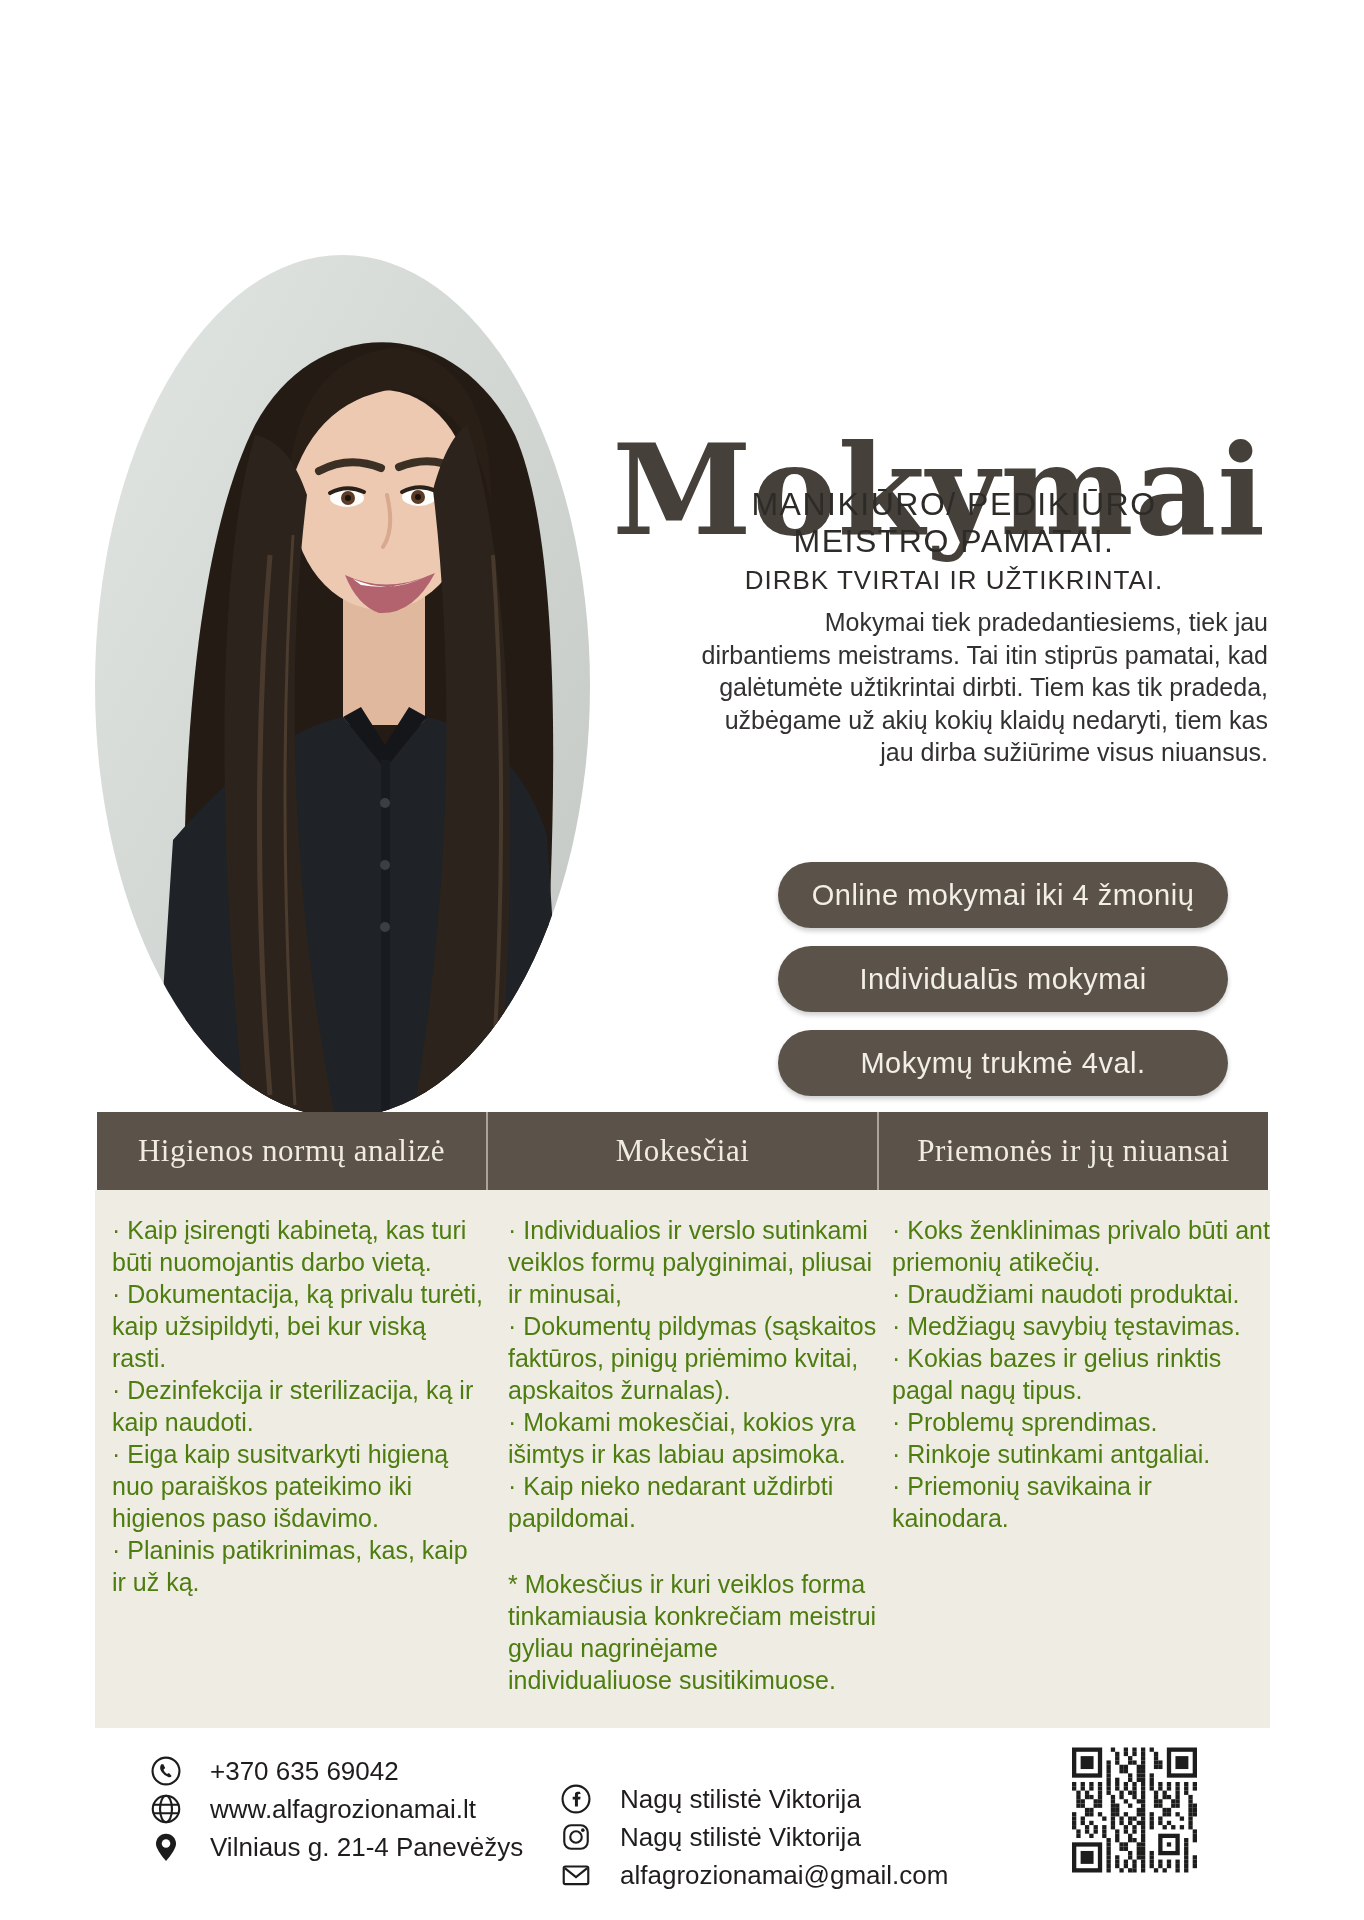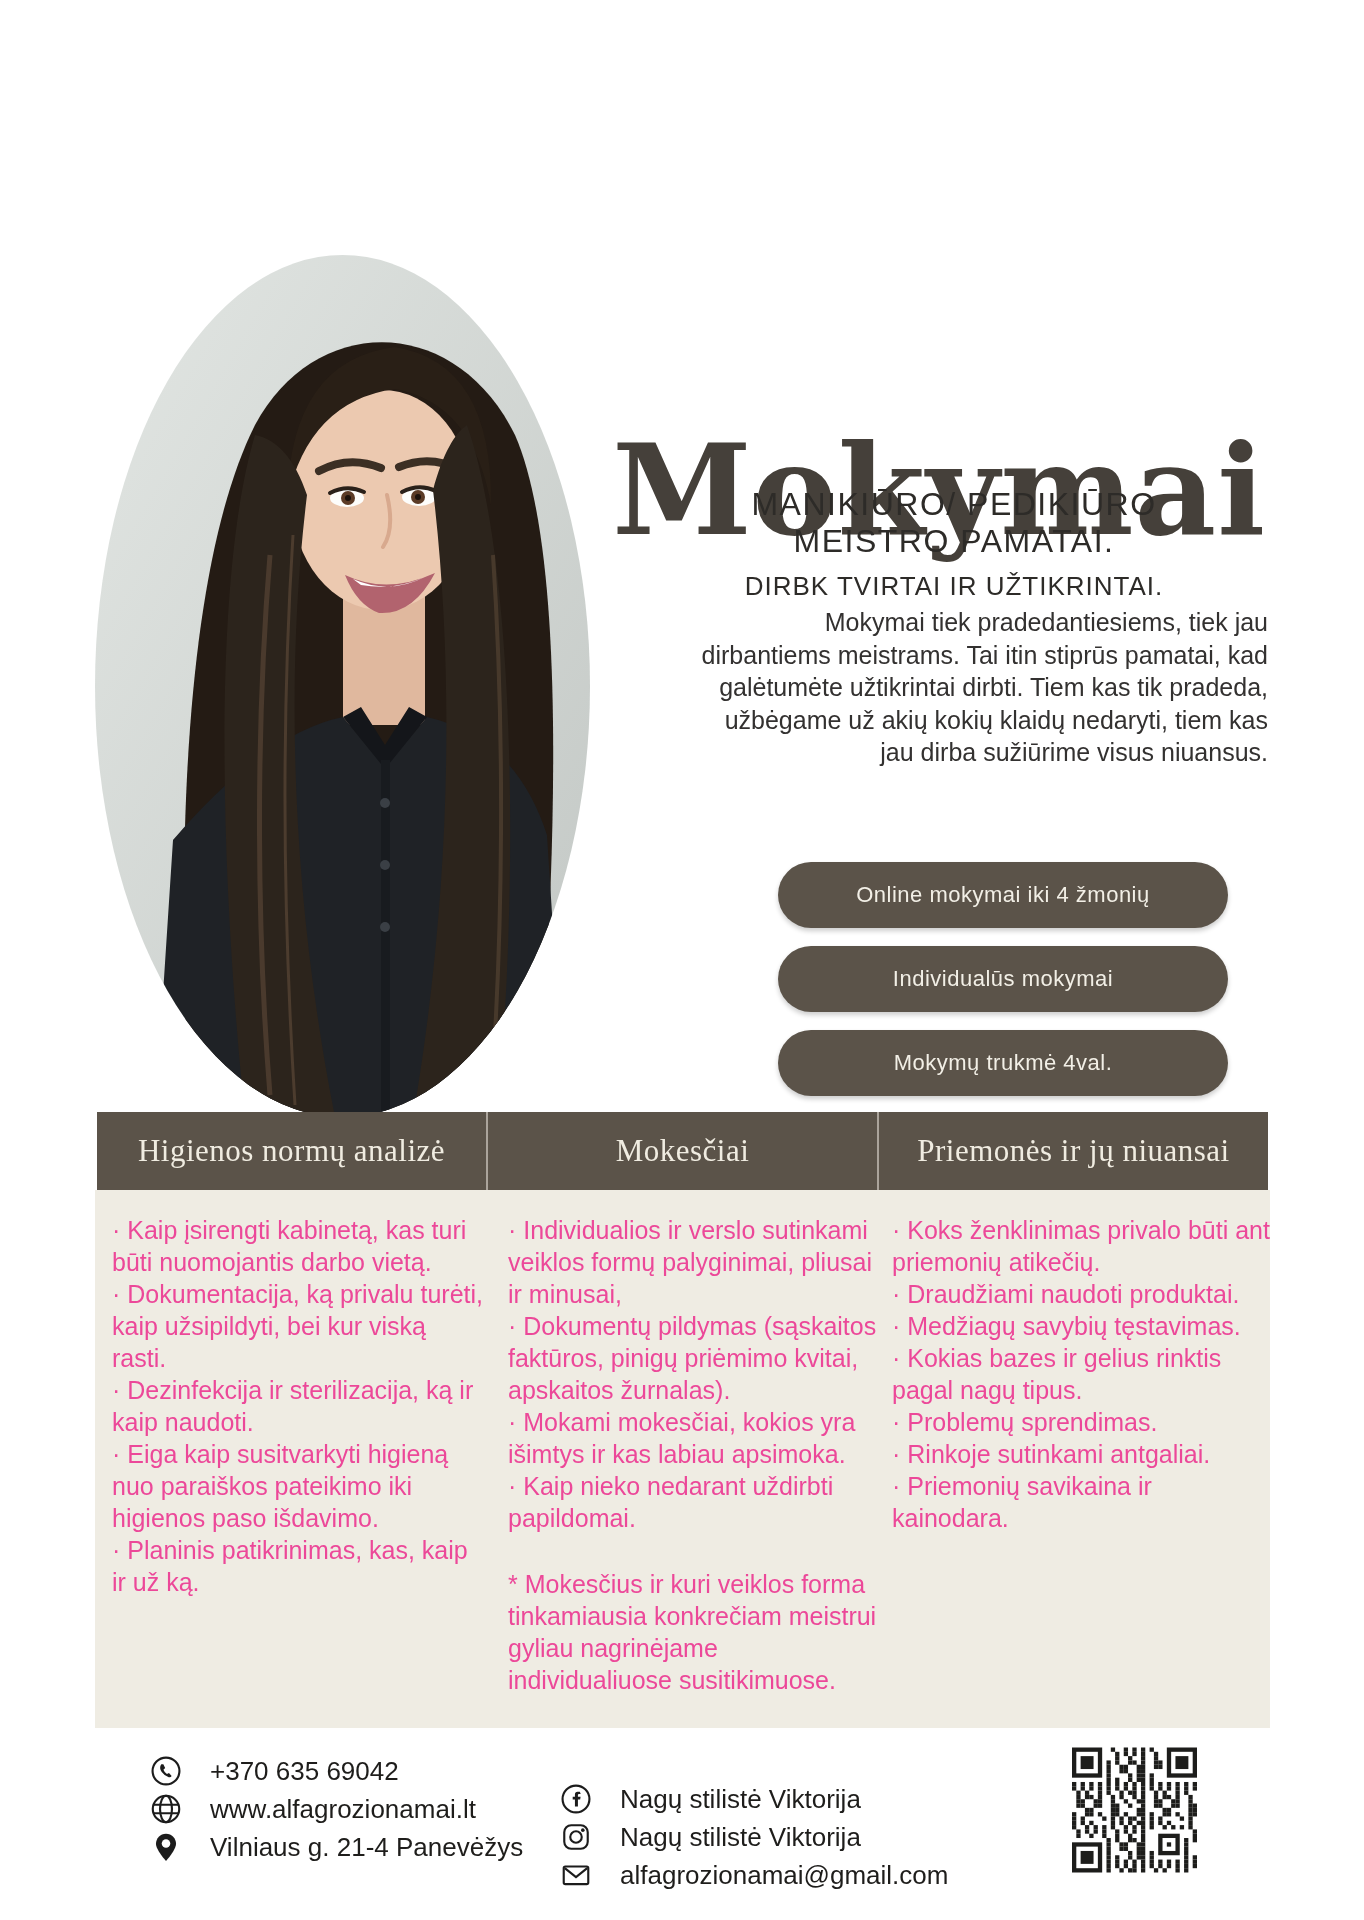--- a/index.html
+++ b/index.html
@@ -8,40 +8,40 @@
 
   
   .portrait{position:absolute;left:95px;top:255px;width:495px;height:857px;overflow:hidden;}
 
   
   .title{position:absolute;left:598px;top:343px;width:668px;text-align:right;
          font-family:"DejaVu Serif",serif;font-weight:700;font-size:126px;line-height:1;
          color:#45403a;letter-spacing:1px;}
   .subtitle{position:absolute;left:640px;top:486px;width:628px;text-align:center;color:#2d2b28;}
   .subtitle .l12{font-size:32px;line-height:1.16;letter-spacing:1.5px;}
-  .subtitle .l3{font-size:26px;letter-spacing:1px;margin-top:11px;}
+  .subtitle .l3{font-size:26px;letter-spacing:1px;margin-top:5px;}
   .intro{position:absolute;left:690px;top:606px;width:578px;margin:0;text-align:right;
          font-size:25px;line-height:1.3;color:#333130;}
 
   
   .pill{position:absolute;left:778px;width:450px;height:66px;background:#5b5349;border-radius:34px;
-        display:flex;align-items:center;justify-content:center;color:#f2efe6;font-size:22px;
+        display:flex;align-items:center;justify-content:center;color:#f2efe6;font-size:29px;
         letter-spacing:.5px;box-shadow:0 3px 5px rgba(0,0,0,.2);}
   .pill1{top:862px;}.pill2{top:946px;}.pill3{top:1030px;}
 
   
   .band{position:absolute;left:97px;top:1112px;width:1171px;height:78px;background:#5b5349;display:flex;}
   .band .seg{flex:1;display:flex;align-items:center;justify-content:center;}
   .band .seg + .seg{border-left:2px solid rgba(236,232,223,.55);}
   .band h2{margin:16px;font-family:"Liberation Serif",serif;font-weight:400;font-size:31px;
            color:#f0ece1;letter-spacing:.5px;}
   .beige{position:absolute;left:95px;top:1190px;width:1175px;height:538px;background:#efece3;}
 
   
-  .col{position:absolute;top:1214px;font-size:25px;line-height:1.28;color:#ec4899;}
+  .col{position:absolute;top:1214px;font-size:25px;line-height:1.28;color:#4d7c0f;}
   .col ul{list-style:none;margin:0;padding:0;}
   .col li::before{content:"\00B7  ";}
   .col1{left:112px;width:372px;}
   .col2{left:508px;width:378px;}
   .col3{left:892px;width:382px;}
   .footnote{margin-top:34px;}
 
   
   .contact{position:absolute;display:flex;align-items:center;gap:28px;font-size:26px;color:#1e1d1b;height:36px;}
   .contact svg{flex:0 0 auto;}

